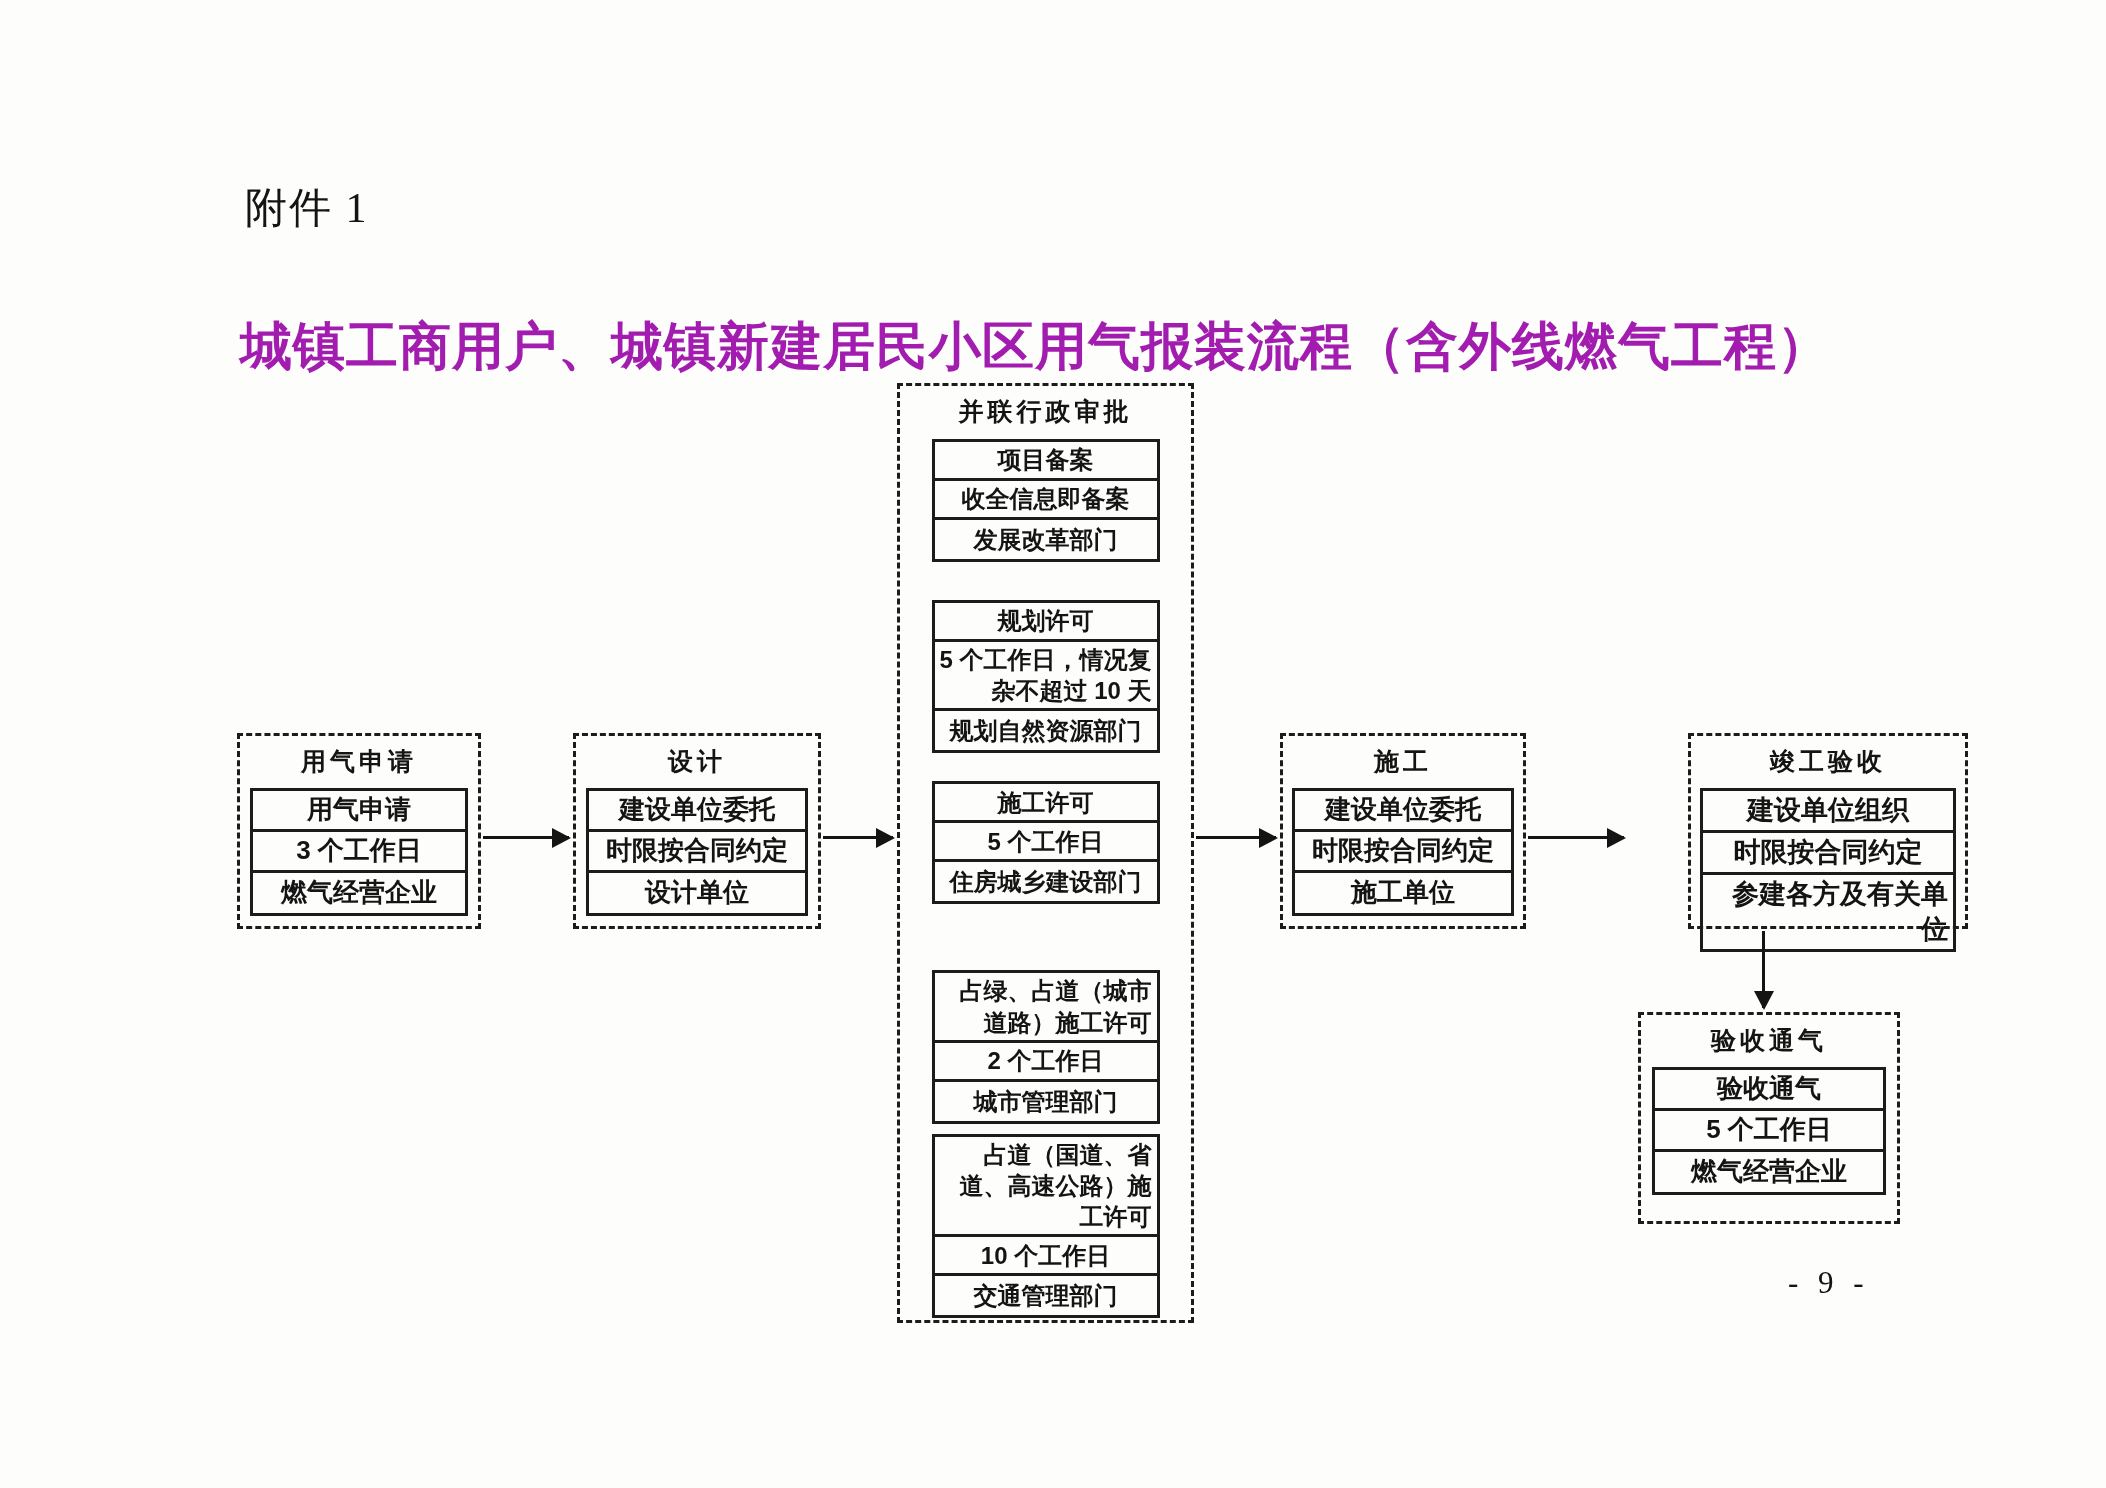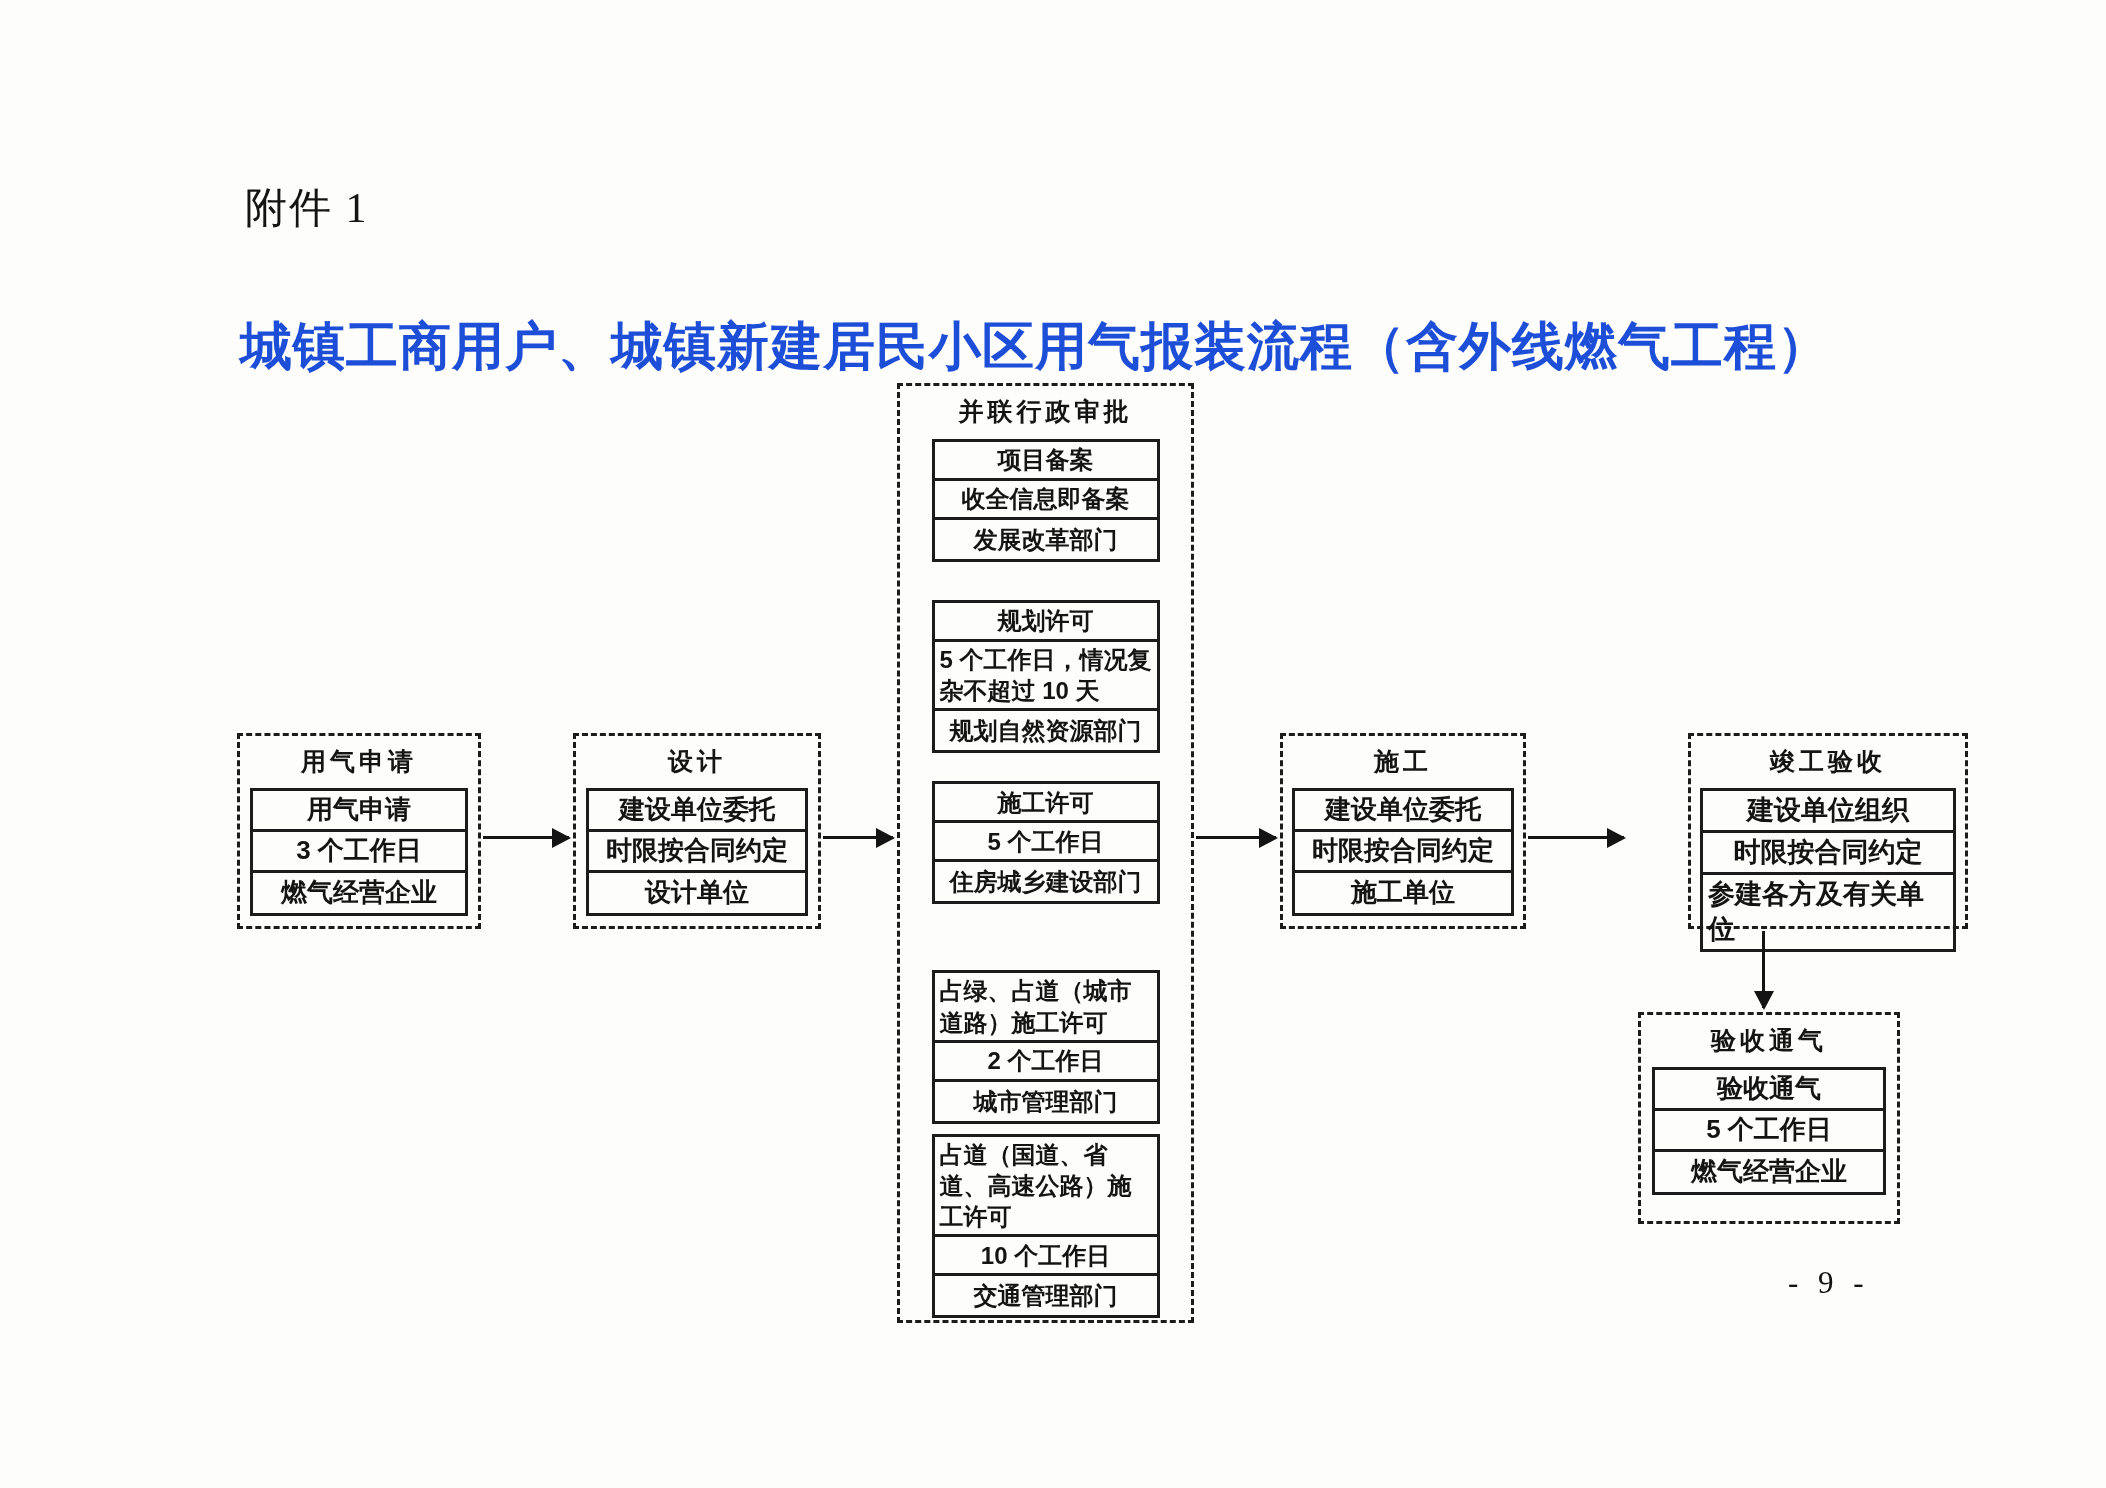--- a/index.html
+++ b/index.html
@@ -23,21 +23,21 @@
   }
   .doc-title {
     position: absolute;
     left: 240px;
     top: 312px;
     font-size: 52px;
     font-weight: 900;
     font-family: "Liberation Serif", serif;
     letter-spacing: 1px;
     white-space: nowrap;
-    color: #1d4ed8;
+    color: #a21caf;
   }
   .stage {
     position: absolute;
     border: 3px dashed #1c1c1c;
     background: transparent;
   }
   .stage-title {
     text-align: center;
     font-size: 25px;
     font-weight: bold;
@@ -46,21 +46,21 @@
   }
   .stage-table {
     border: 3px solid #1c1c1c;
     margin: 10px auto 0;
     background: transparent;
   }
   .row {
     display: flex;
     align-items: center;
     justify-content: center;
-    text-align: left;
+    text-align: right;
     font-size: 26px;
     font-weight: bold;
     min-height: 40px;
     line-height: 1.3;
     border-bottom: 3px solid #1c1c1c;
     padding: 2px 5px;
   }
   .row:last-child { border-bottom: none; }
 
   

